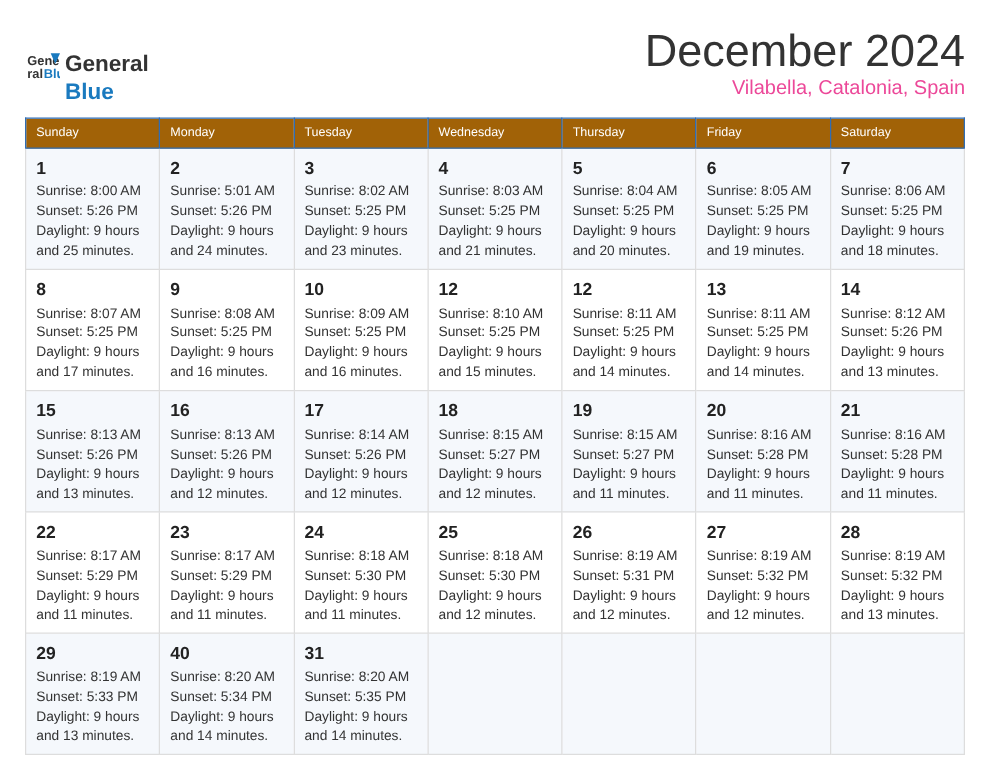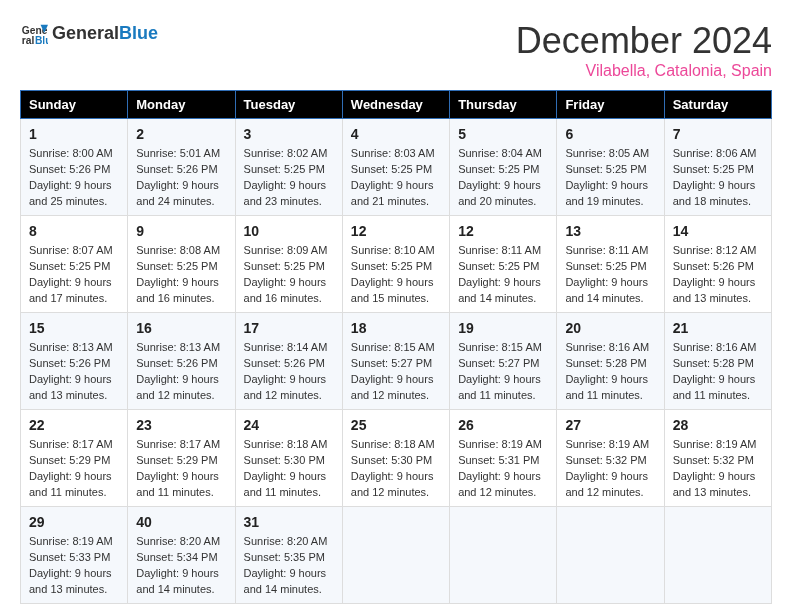--- a/index.html
+++ b/index.html
@@ -37,24 +37,24 @@
     .location-title {
       font-size: 16px;
       color: #ec4899;
     }
     table {
       width: 100%;
       border-collapse: collapse;
       table-layout: fixed;
     }
     thead tr th {
-      background-color: #000000;
+      background-color: #a16207;
       color: white;
-      font-size: 13px;
-      font-weight: bold;
+      font-size: 10px;
+      font-weight: normal;
       text-align: left;
       padding: 6px 8px;
       border: 1px solid #2f6db5;
     }
     tbody tr td {
       vertical-align: top;
       padding: 5px 8px;
       border: 1px solid #ddd;
       font-size: 11px;
       color: #333;
@@ -83,21 +83,21 @@
 <body>
 
 <div class="header-area">
   <div class="logo">
     <svg class="logo-icon" viewBox="0 0 30 30">
       <text x="2" y="15" font-size="11" font-weight="bold" fill="#333">Gene</text>
       <text x="2" y="26" font-size="11" font-weight="bold" fill="#333">ral</text>
       <polygon points="22,5 30,5 26,14" fill="#1a7abf"></polygon>
       <text x="16" y="26" font-size="11" font-weight="bold" fill="#1a7abf">Blue</text>
     </svg>
-    <div style="display:flex;line-height:1.2;">
+    <div style="display:flex;flex-direction:column;line-height:1.2;margin-top:21px;">
       <span style="font-size:18px;font-weight:bold;color:#333;">General</span>
       <span style="font-size:18px;font-weight:bold;color:#1a7abf;">Blue</span>
     </div>
   </div>
   <div class="title-area">
     <div class="month-title">December 2024</div>
     <div class="location-title">Vilabella, Catalonia, Spain</div>
   </div>
 </div>
 

